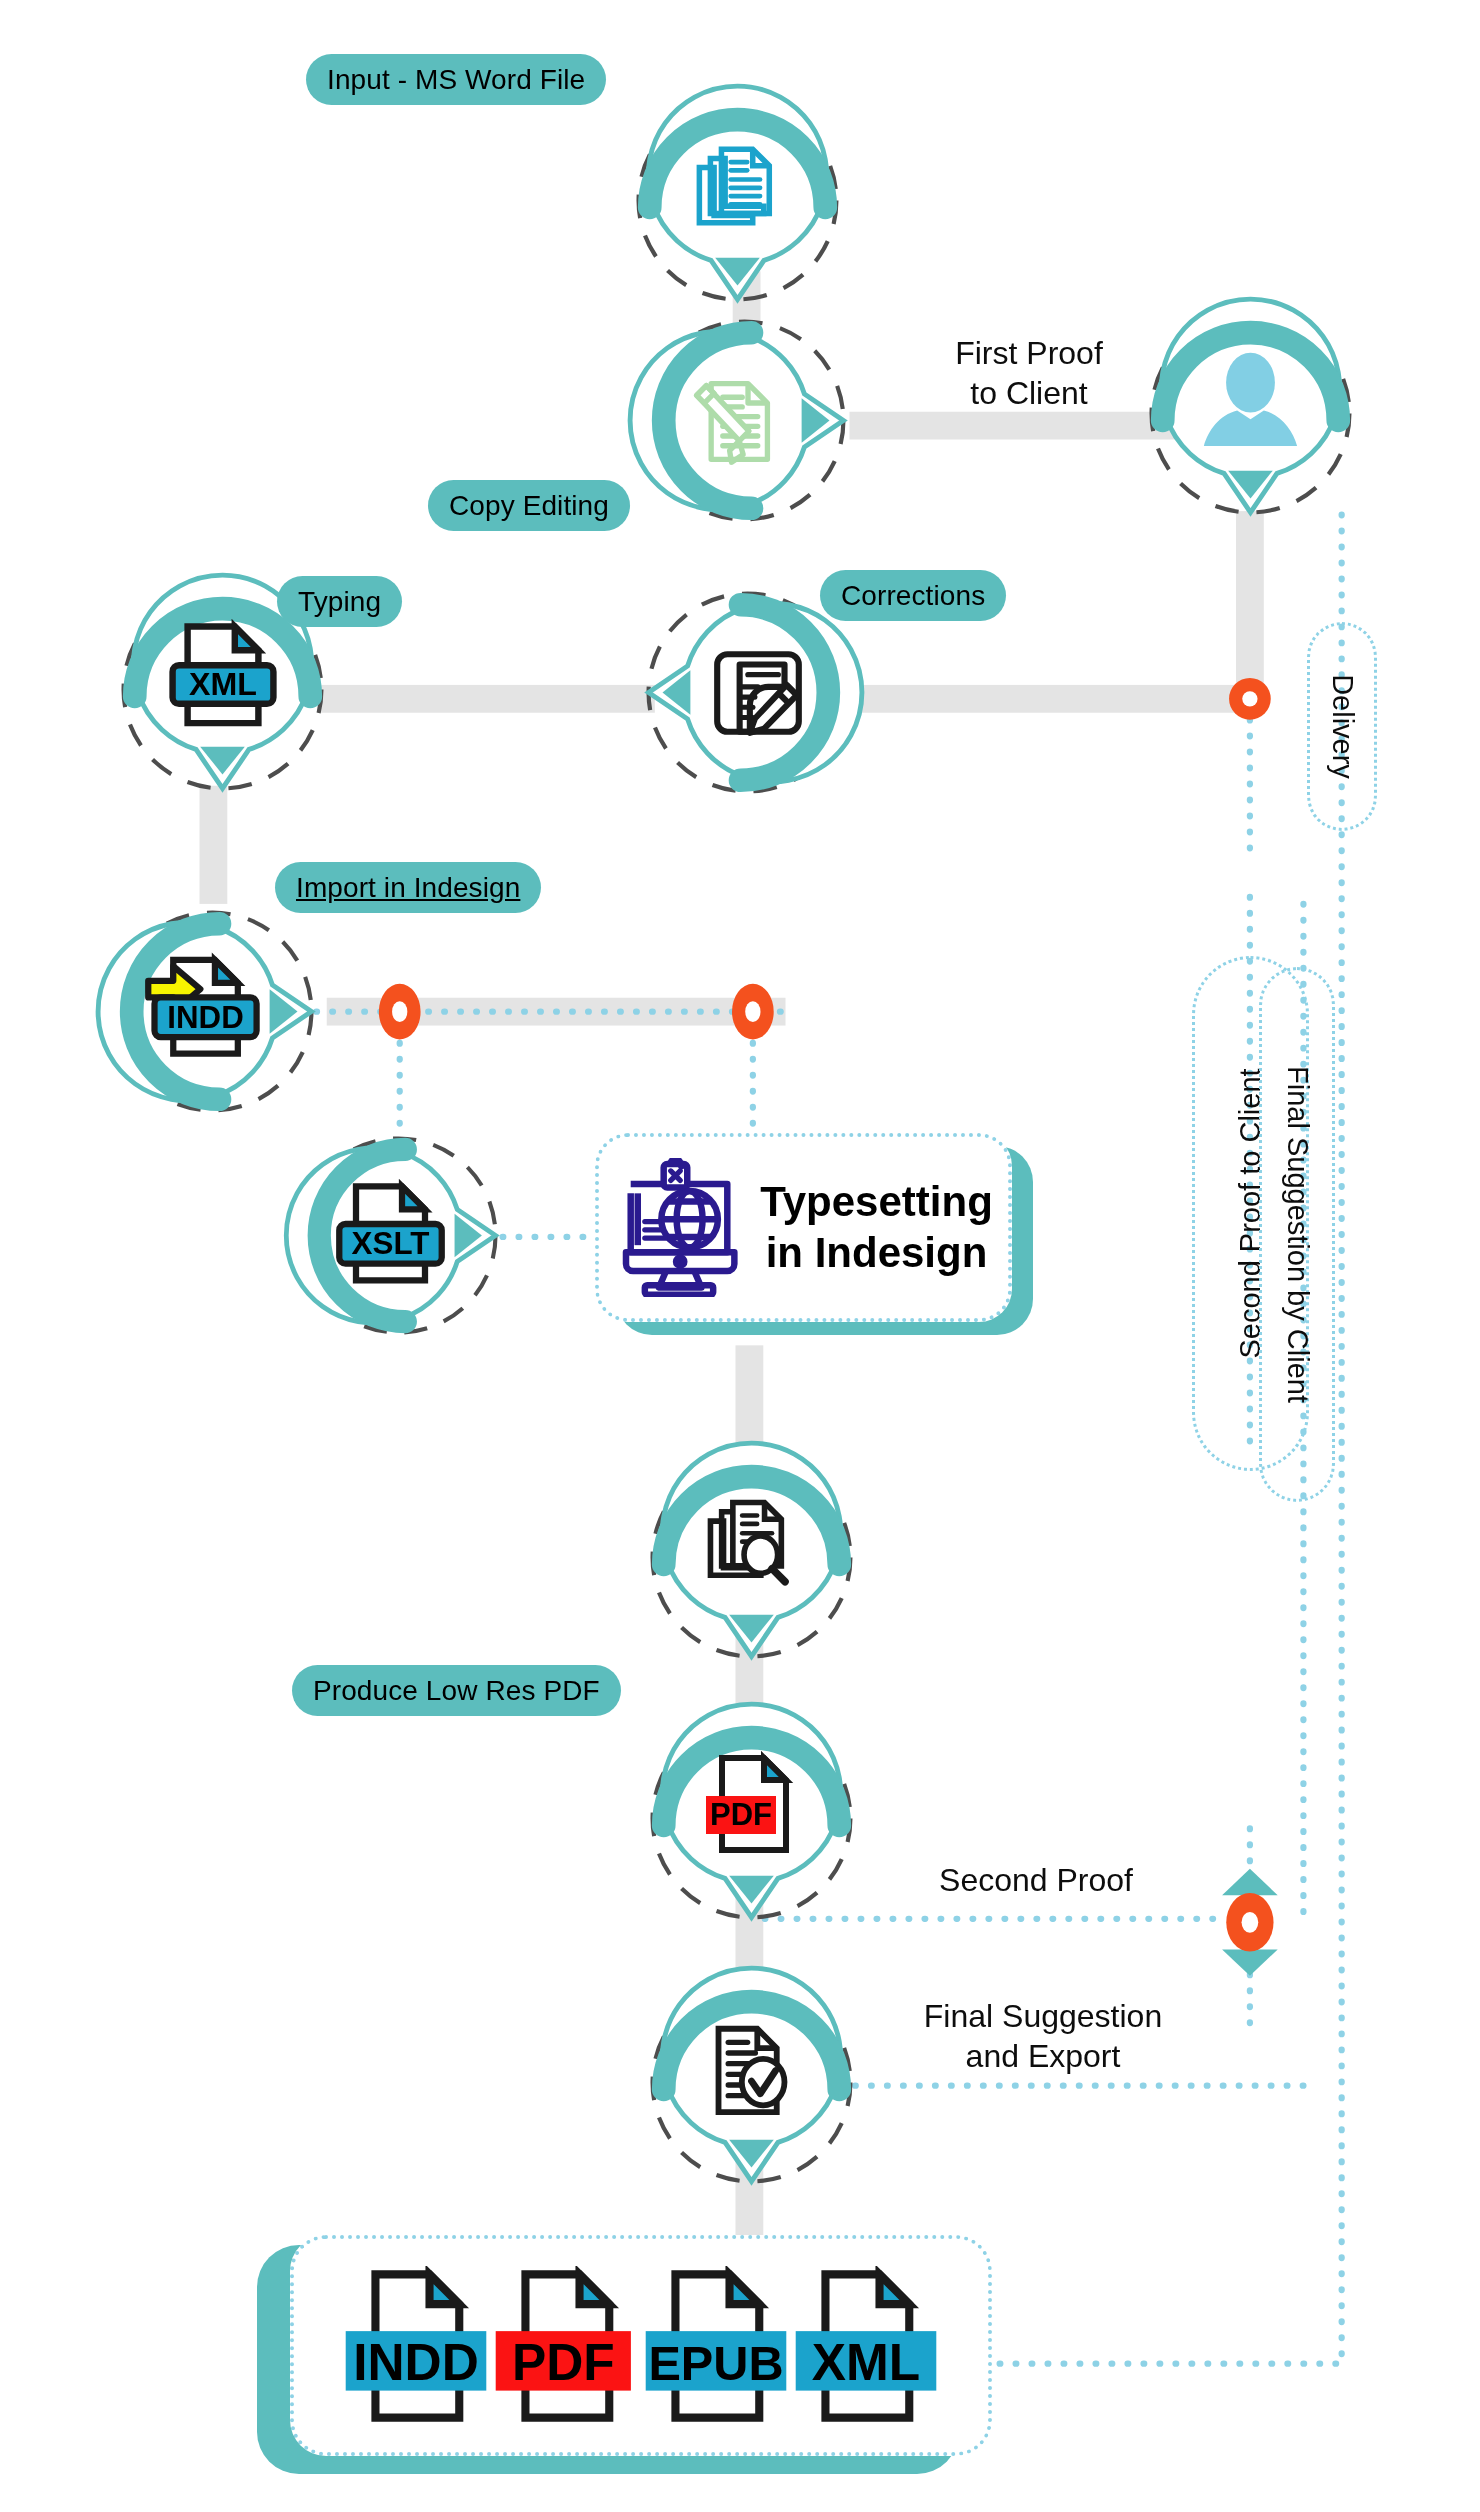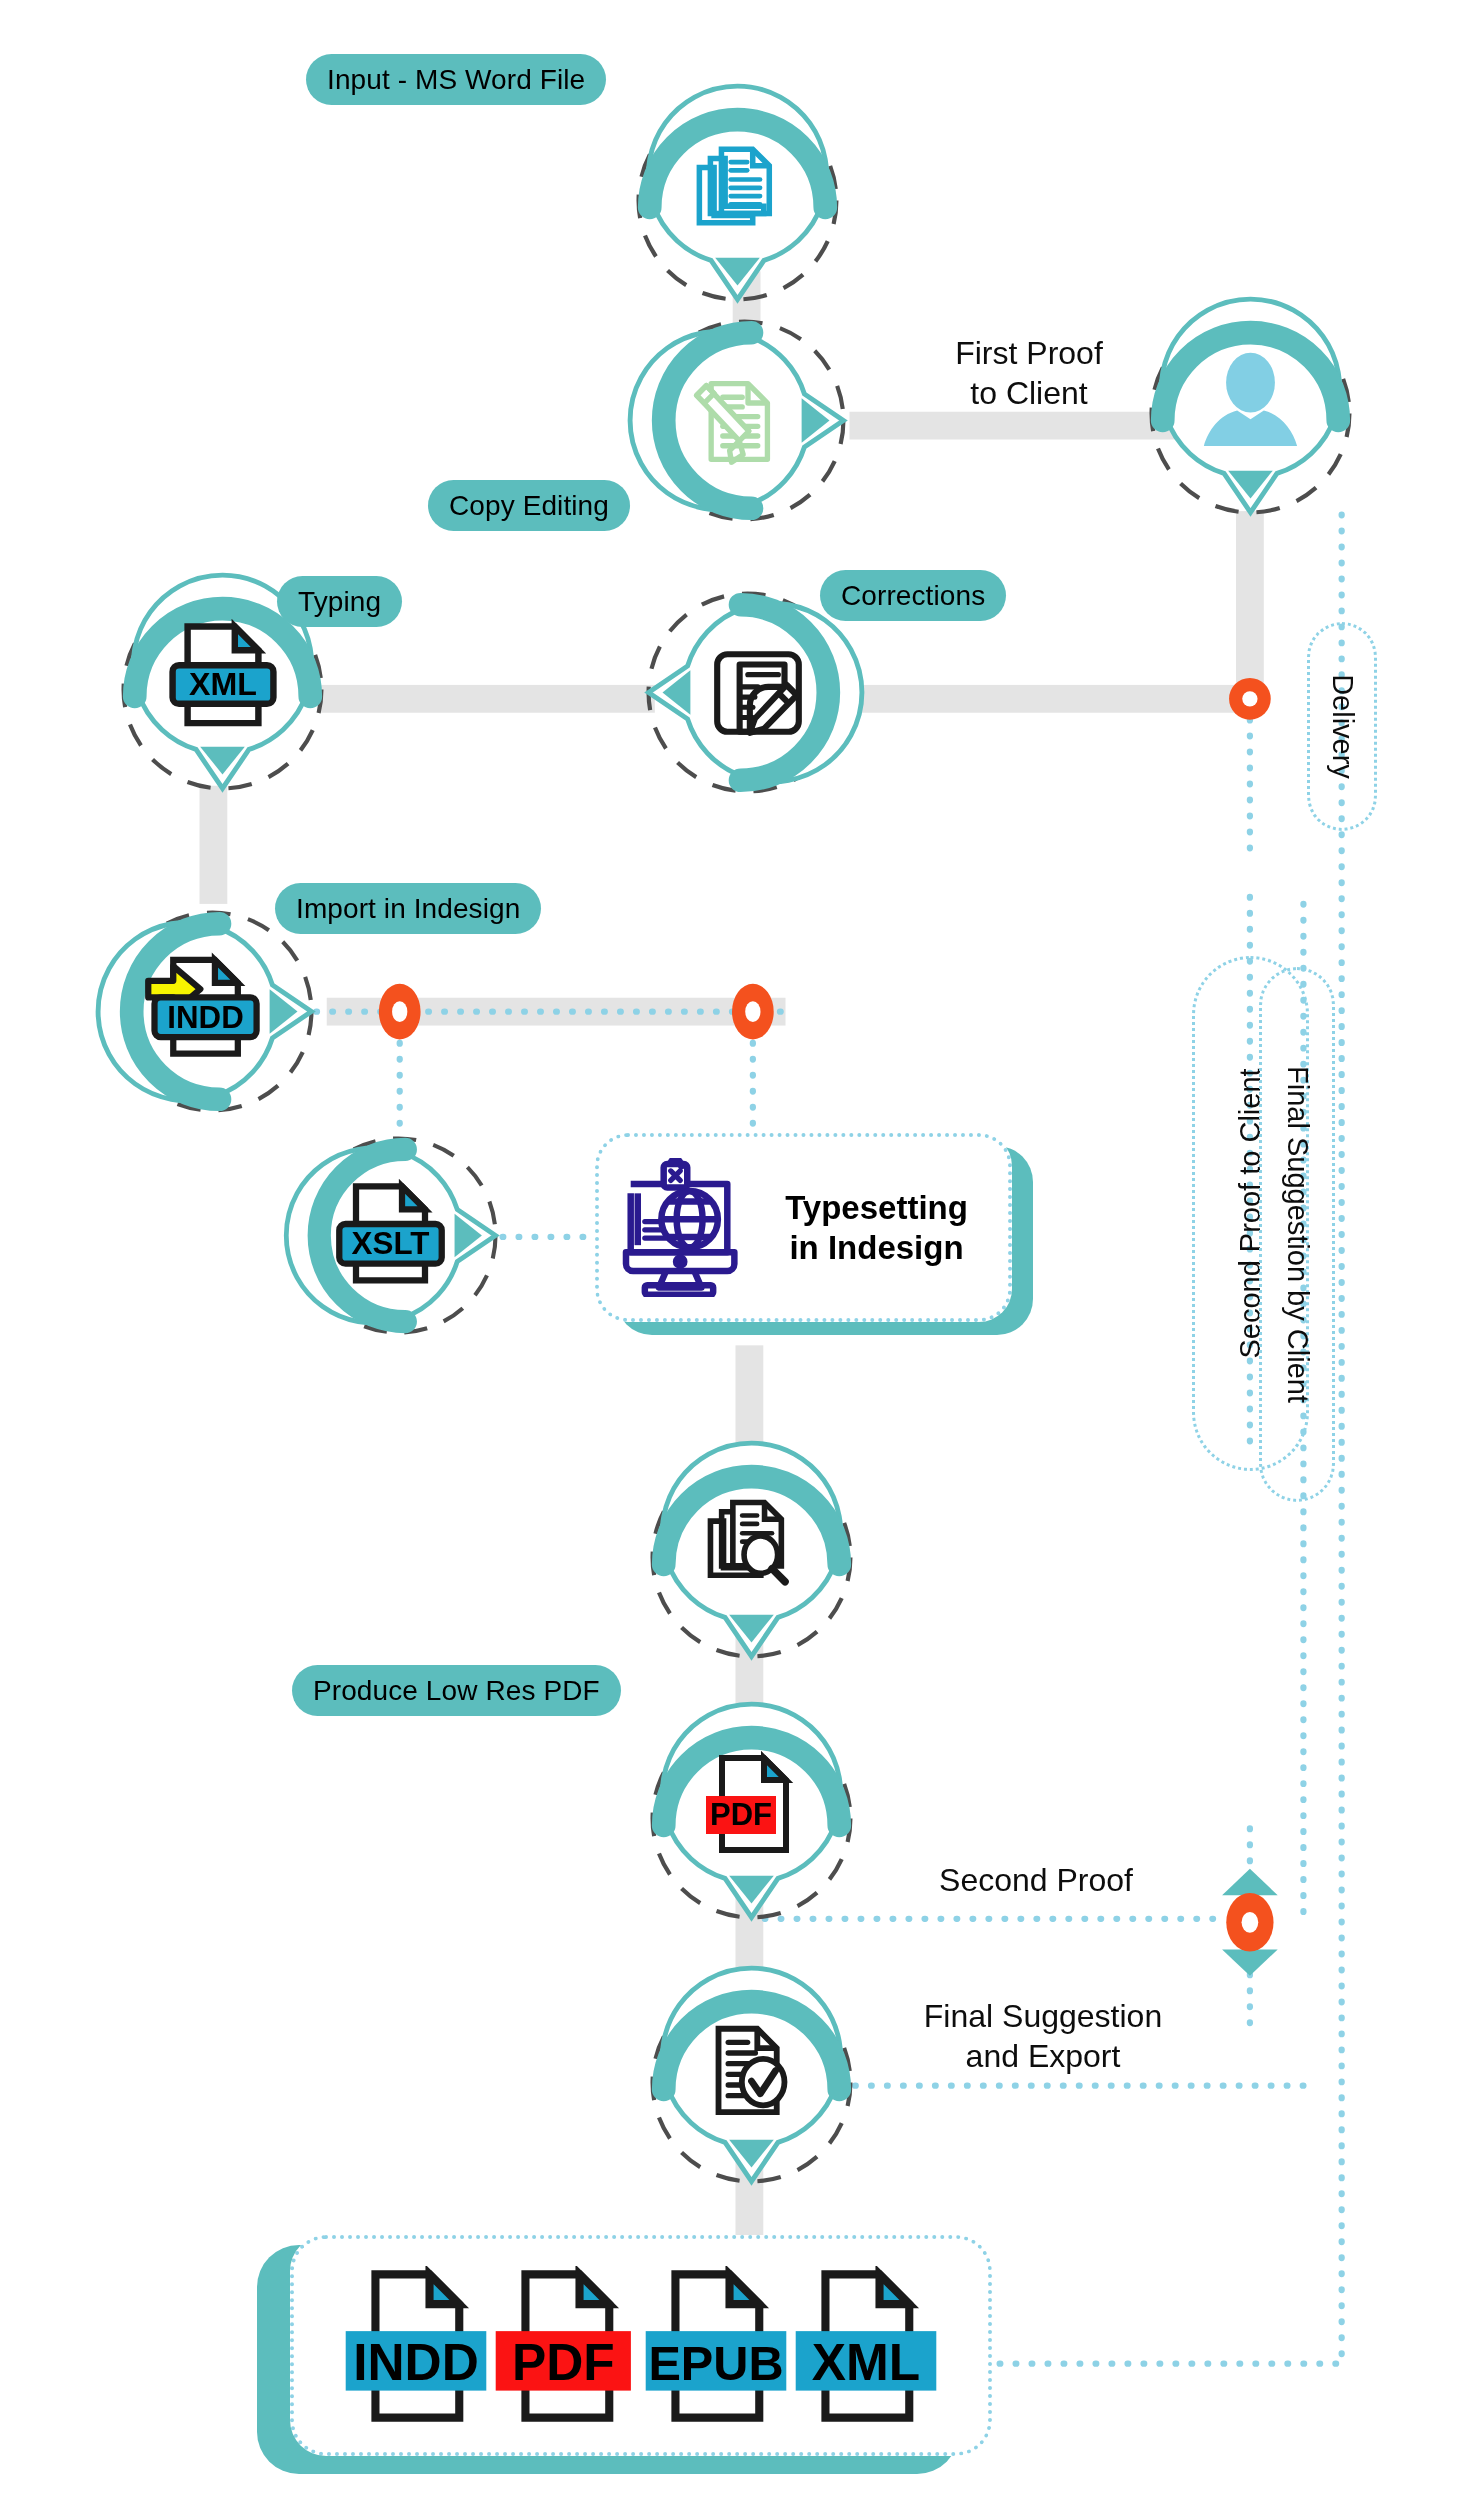--- a/index.html
+++ b/index.html
@@ -64,21 +64,21 @@
   #typeset-card .shadow{
     position:absolute; left:21px; top:12.5px; width:417px; height:189px;
     background:#5cbdbd; border-radius:36px;
   }
   #typeset-card .face{
     position:absolute; left:0; top:0; width:417px; height:189px;
     background:#fff; border:4.2px dotted #8ed2e6; border-radius:33px;
     display:flex; align-items:center; gap:11px; padding:0 11px 0 14px;
   }
   #typeset-card .label{
-    font-size:33px; font-weight:bold; color:#000; line-height:1.2;
+    font-size:42px; font-weight:bold; color:#000; line-height:1.2;
     text-align:center; white-space:pre-line; flex:1;
   }
 
   
   #output-card{ position:absolute; z-index:5; left:257px; top:2235px; width:737px; height:243px; }
   #output-card .shadow{
     position:absolute; left:0; top:9.7px; width:702px; height:229px;
     background:#5cbdbd; border-radius:42px;
   }
   #output-card .face{
@@ -168,21 +168,21 @@
     </div>
 
   <div class="pill" style="left:277px; top:576px;">
       <span>Typing</span>
     </div>
 
   <div class="pill" style="left:820px; top:570px;">
       <span>Corrections</span>
     </div>
 
-  <div class="pill" style="left:275px; top:883px;">
+  <div class="pill" style="left:275px; top:862px;text-decoration:underline;">
       <span>Import in Indesign</span>
     </div>
 
 
   <div class="pill" style="left:292px; top:1665px;">
       <span>Produce Low Res PDF</span>
     </div>
 
   <div class="plain" style="left:862px; top:296px; width:334px;margin-top:37px;">First Proof
 to Client</div>

